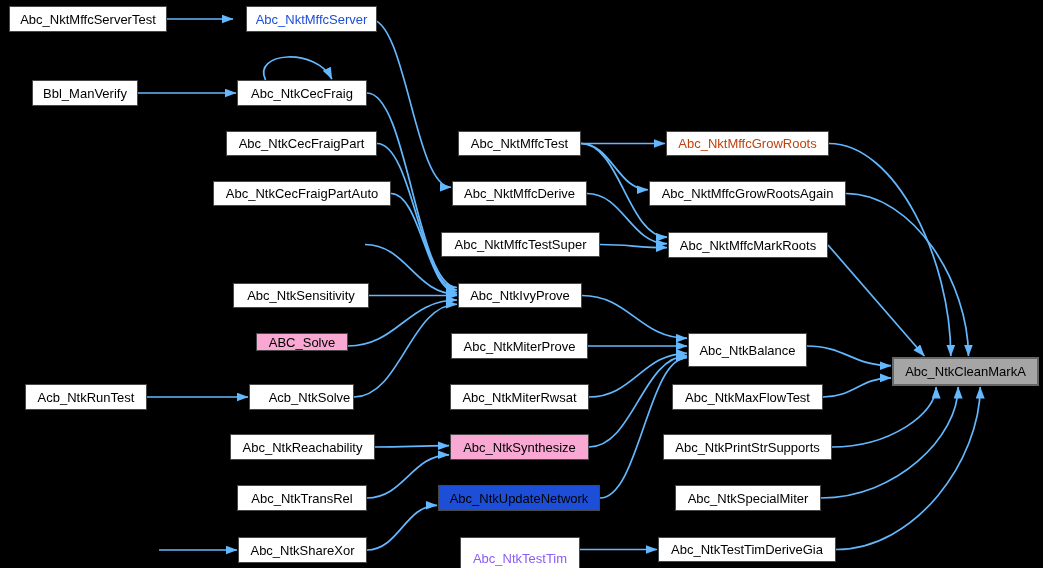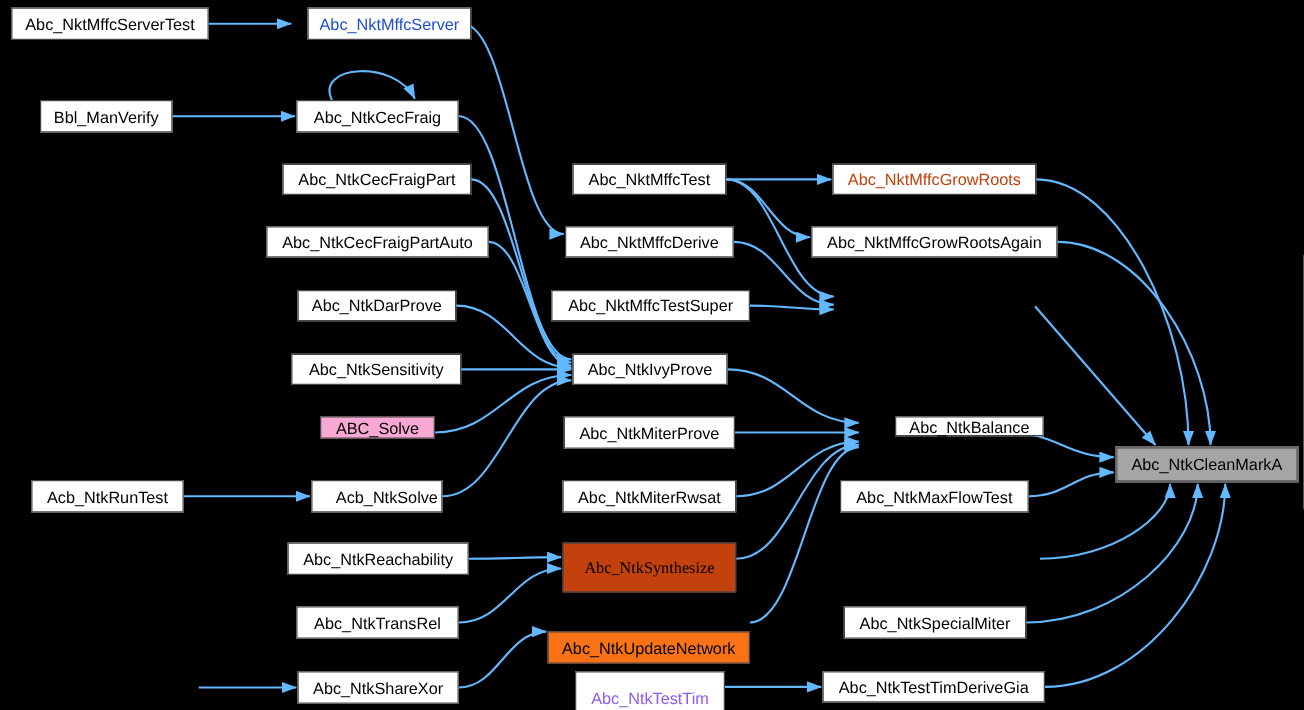--- a/index.html
+++ b/index.html
@@ -93,23 +93,20 @@
       </div>
       <div class="gnode" style="left: 237px; top: 80px; width: 130px; height: 26px; background: rgb(255, 255, 255); border: 1px solid rgb(71, 71, 71); color: rgb(0, 0, 0); text-align: right;">
         <span>Abc_NtkCecFraig</span>
       </div>
       <div class="gnode" style="left: 226px; top: 131px; width: 151px; height: 25px; background: rgb(255, 255, 255); border: 1px solid rgb(71, 71, 71); color: rgb(0, 0, 0);">
         <span>Abc_NtkCecFraigPart</span>
       </div>
       <div class="gnode" style="left: 213px; top: 181px; width: 178px; height: 25px; background: rgb(255, 255, 255); border: 1px solid rgb(71, 71, 71); color: rgb(0, 0, 0);">
         <span>Abc_NtkCecFraigPartAuto</span>
       </div>
-      <div class="gnode" style="left: 238px; top: 232px; width: 127px; height: 25px; background: rgb(255, 255, 255); border: 1px solid rgb(71, 71, 71); color: rgb(0, 0, 0);">
-        <span>Abc_NtkDarProve</span>
-      </div>
       <div class="gnode" style="left: 233px; top: 283px; width: 136px; height: 25px; background: rgb(255, 255, 255); border: 1px solid rgb(71, 71, 71); color: rgb(0, 0, 0);">
         <span>Abc_NtkSensitivity</span>
       </div>
       <div class="gnode" style="left: 256px; top: 333px; width: 92px; height: 18px; background: #f9a8d4; border: 1px solid rgb(71, 71, 71); color: rgb(0, 0, 0);">
         <span>ABC_Solve</span>
       </div>
       <div class="gnode" style="left: 25px; top: 384px; width: 122px; height: 26px; background: rgb(255, 255, 255); border: 1px solid rgb(71, 71, 71); color: rgb(0, 0, 0);">
         <span>Acb_NtkRunTest</span>
       </div>
       <div class="gnode" style="left: 249px; top: 384px; width: 105px; height: 26px; background: rgb(255, 255, 255); border: 1px solid rgb(71, 71, 71); color: rgb(0, 0, 0); padding-left: 16px;">
@@ -135,40 +132,46 @@
       </div>
       <div class="gnode" style="left: 458px; top: 283px; width: 124px; height: 25px; background: rgb(255, 255, 255); border: 1px solid rgb(71, 71, 71); color: rgb(0, 0, 0);">
         <span>Abc_NtkIvyProve</span>
       </div>
       <div class="gnode" style="left: 451px; top: 333px; width: 137px; height: 26px; background: rgb(255, 255, 255); border: 1px solid rgb(71, 71, 71); color: rgb(0, 0, 0);">
         <span>Abc_NtkMiterProve</span>
       </div>
       <div class="gnode" style="left: 450px; top: 384px; width: 139px; height: 26px; background: rgb(255, 255, 255); border: 1px solid rgb(71, 71, 71); color: rgb(0, 0, 0);">
         <span>Abc_NtkMiterRwsat</span>
       </div>
-      <div class="gnode" style="left: 450px; top: 434px; width: 139px; height: 40px; background: #c2410c; border: 1px solid rgb(71, 71, 71); color: rgb(0, 0, 0); font-family: Liberation Serif, serif;">
+      <div class="gnode" style="left: 450px; top: 434px; width: 139px; height: 26px; background: #f9a8d4; border: 1px solid rgb(71, 71, 71); color: rgb(0, 0, 0);">
         <span>Abc_NtkSynthesize</span>
       </div>
-      <div class="gnode" style="left: 438px; top: 485px; width: 162px; height: 26px; background: #f97316; border: 1px solid rgb(71, 71, 71); color: rgb(0, 0, 0); margin-top: 20px;">
+      <div class="gnode" style="left: 438px; top: 485px; width: 162px; height: 26px; background: #1d4ed8; border: 1px solid rgb(71, 71, 71); color: rgb(0, 0, 0);">
         <span>Abc_NtkUpdateNetwork</span>
       </div>
       <div class="gnode" style="left: 460px; top: 537px; width: 120px; height: 43px; background: rgb(255, 255, 255); border: 1px solid rgb(71, 71, 71); color: #8b5cf6;">
         <span>Abc_NtkTestTim</span>
       </div>
       <div class="gnode" style="left: 666px; top: 131px; width: 163px; height: 25px; background: rgb(255, 255, 255); border: 1px solid rgb(71, 71, 71); color: #c2410c;">
         <span>Abc_NktMffcGrowRoots</span>
       </div>
       <div class="gnode" style="left: 649px; top: 181px; width: 197px; height: 25px; background: rgb(255, 255, 255); border: 1px solid rgb(71, 71, 71); color: rgb(0, 0, 0);">
         <span>Abc_NktMffcGrowRootsAgain</span>
       </div>
-      <div class="gnode" style="left: 688px; top: 333px; width: 119px; height: 16px; background: rgb(255, 255, 255); border: 1px solid rgb(71, 71, 71); color: rgb(0, 0, 0); margin-left: 28px;">
+      <div class="gnode" style="left: 668px; top: 232px; width: 160px; height: 26px; background: rgb(255, 255, 255); border: 1px solid rgb(71, 71, 71); color: rgb(0, 0, 0);">
+        <span>Abc_NktMffcMarkRoots</span>
+      </div>
+      <div class="gnode" style="left: 688px; top: 333px; width: 119px; height: 34px; background: rgb(255, 255, 255); border: 1px solid rgb(71, 71, 71); color: rgb(0, 0, 0);">
         <span>Abc_NtkBalance</span>
       </div>
       <div class="gnode" style="left: 672px; top: 384px; width: 151px; height: 26px; background: rgb(255, 255, 255); border: 1px solid rgb(71, 71, 71); color: rgb(0, 0, 0);">
         <span>Abc_NtkMaxFlowTest</span>
+      </div>
+      <div class="gnode" style="left: 663px; top: 434px; width: 169px; height: 26px; background: rgb(255, 255, 255); border: 1px solid rgb(71, 71, 71); color: rgb(0, 0, 0);">
+        <span>Abc_NtkPrintStrSupports</span>
       </div>
       <div class="gnode" style="left: 675px; top: 485px; width: 146px; height: 26px; background: rgb(255, 255, 255); border: 1px solid rgb(71, 71, 71); color: rgb(0, 0, 0);">
         <span>Abc_NtkSpecialMiter</span>
       </div>
       <div class="gnode" style="left: 658px; top: 537px; width: 178px; height: 25px; background: rgb(255, 255, 255); border: 1px solid rgb(71, 71, 71); color: rgb(0, 0, 0);">
         <span>Abc_NtkTestTimDeriveGia</span>
       </div>
       <div class="gnode" style="left: 892px; top: 357px; width: 147px; height: 29px; background: rgb(165, 165, 165); border: 2px solid rgb(102, 102, 102); color: rgb(0, 0, 0);">
         <span>Abc_NtkCleanMarkA</span>
       </div>

